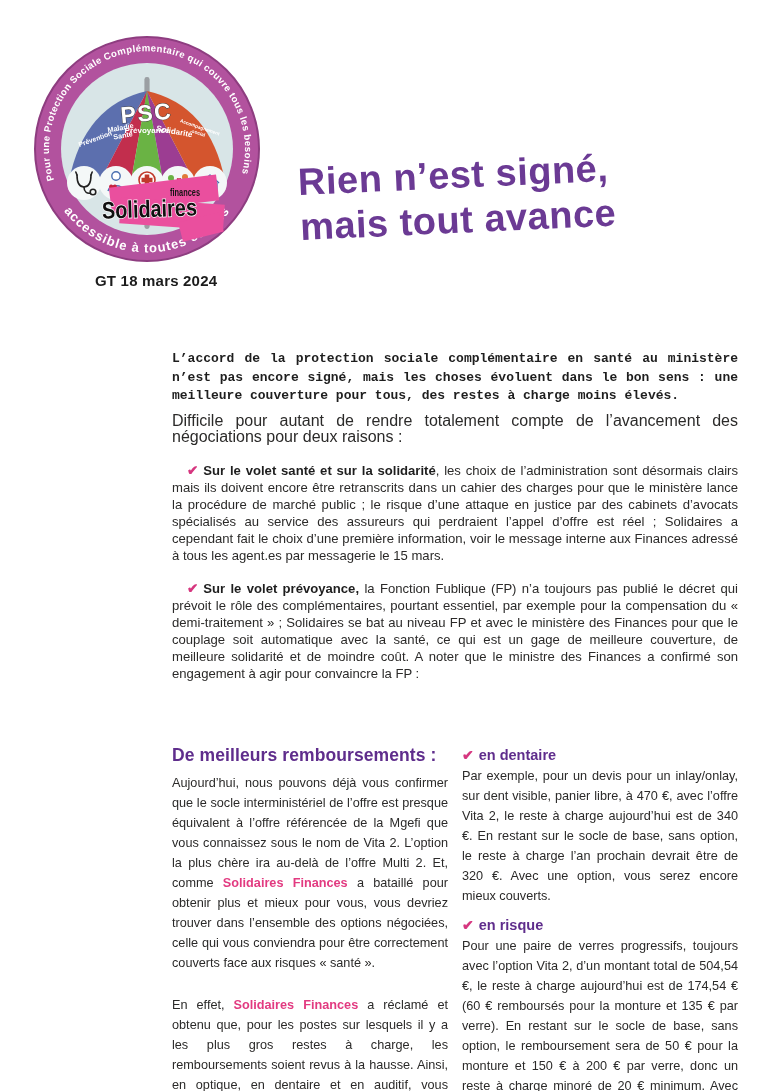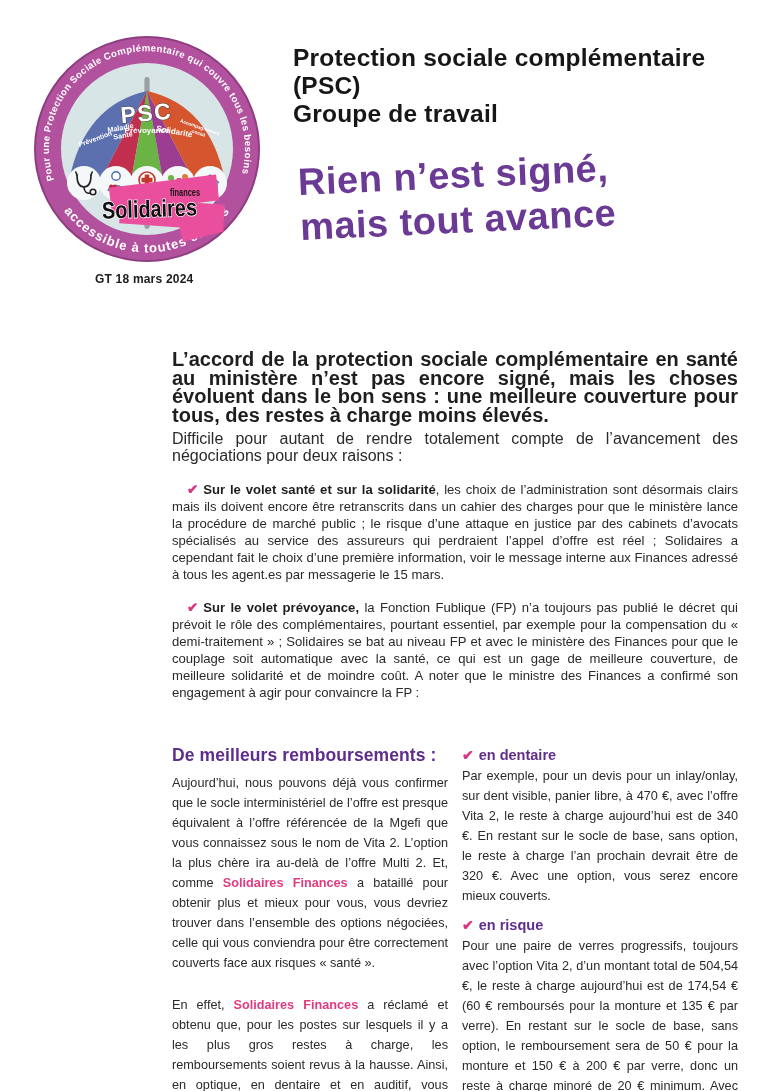--- a/index.html
+++ b/index.html
@@ -3,27 +3,27 @@
 <meta charset="utf-8">
 <style>
   :root{ }
   *{margin:0;padding:0;box-sizing:border-box;}
   html,body{background:#ffffff;}
   body{font-family:"Liberation Sans", sans-serif; color:var(--text,#2b2a29);}
   .page{position:relative;width:768px;height:1091px;background:#fff;overflow:hidden;margin:0 auto;}
 
   
   .logo-wrap{position:absolute;left:32px;top:33px;width:230px;height:236px;}
-  .date-caption{position:absolute;left:95px;top:272px;font-size:12px;font-weight:bold;color:#1c1c1c;letter-spacing:.2px;}
+  .date-caption{position:absolute;left:95px;top:272px;font-size:15px;font-weight:bold;color:#1c1c1c;letter-spacing:.2px;}
   .doc-title{position:absolute;left:293px;top:44px;font-size:24.5px;line-height:28px;font-weight:900;color:#161616;letter-spacing:.2px;}
   .tagline{position:absolute;left:297px;top:160px;font-size:38px;line-height:45px;font-weight:900;color:var(--tagline-purple,#6b3a94);transform:rotate(-2.6deg);transform-origin:left top;letter-spacing:.5px;}
 
   
   .main-text{position:absolute;left:172px;top:350px;width:566px;}
-  .intro-bold{font-size:20px;line-height:18.6px;font-weight:bold;text-align:justify;color:#1e1e1e;}
+  .intro-bold{font-size:13px;line-height:18.6px;font-weight:bold;text-align:justify;color:#1e1e1e;font-family:Liberation Mono, monospace;}
   .para{font-size:16px;line-height:16.6px;text-align:justify;margin-top:7px;color:var(--text,#2b2a29);}
   .bullet{font-size:13.1px;line-height:17px;text-align:justify;margin-top:16px;text-indent:15px;}
   .check{color:var(--accent-pink,#d6367f);font-weight:bold;margin-right:5px;font-size:13.5px;}
   .bullet b{color:#1e1e1e;}
   .doc-link{display:inline-block;margin-top:15px;font-size:13.4px;color:var(--link-blue,#3a67ae);text-decoration:underline;}
 
   
   .columns{position:absolute;left:172px;top:745px;width:566px;display:flex;gap:14px;}
   .col{width:276px;}
   .col-heading{font-size:17.5px;font-weight:bold;color:var(--heading-purple,#5f2d8c);margin-bottom:7px;letter-spacing:.1px;}
@@ -127,24 +127,20 @@
         <rect x="88" y="168" width="104" height="26" fill="#ea4f9e" transform="rotate(4 140 181)"></rect>
         <rect x="148" y="184" width="42" height="20" fill="#ea4f9e" transform="rotate(-14 169 194)"></rect>
         <text x="138" y="163" font-size="11" font-weight="800" fill="#141414" textLength="30" lengthAdjust="spacingAndGlyphs">finances</text>
         <text x="70" y="184" font-size="24" font-weight="900" fill="#101010" stroke="#ffffff" stroke-width="1.4" paint-order="stroke" textLength="95" lengthAdjust="spacingAndGlyphs" transform="rotate(-2 120 178)">Solidaires</text>
       </g>
     </svg>
   </div>
 
   <div class="date-caption">GT 18  mars 2024</div>
 
-  <div class="doc-title">
-    <div>Protection sociale complémentaire (PSC)</div>
-    <div>Groupe de travail</div>
-  </div>
 
   <div class="tagline">
     <div>Rien n’est signé,</div>
     <div>mais tout avance</div>
   </div>
 
   <div class="main-text">
     <p class="intro-bold">L’accord de la protection sociale complémentaire en santé au ministère n’est pas encore signé, mais les choses évoluent dans le bon sens : une meilleure couverture pour tous, des restes à charge moins élevés.</p>
     <p class="para">Difficile pour autant de rendre totalement compte de l’avancement des négociations pour deux raisons :</p>
 

